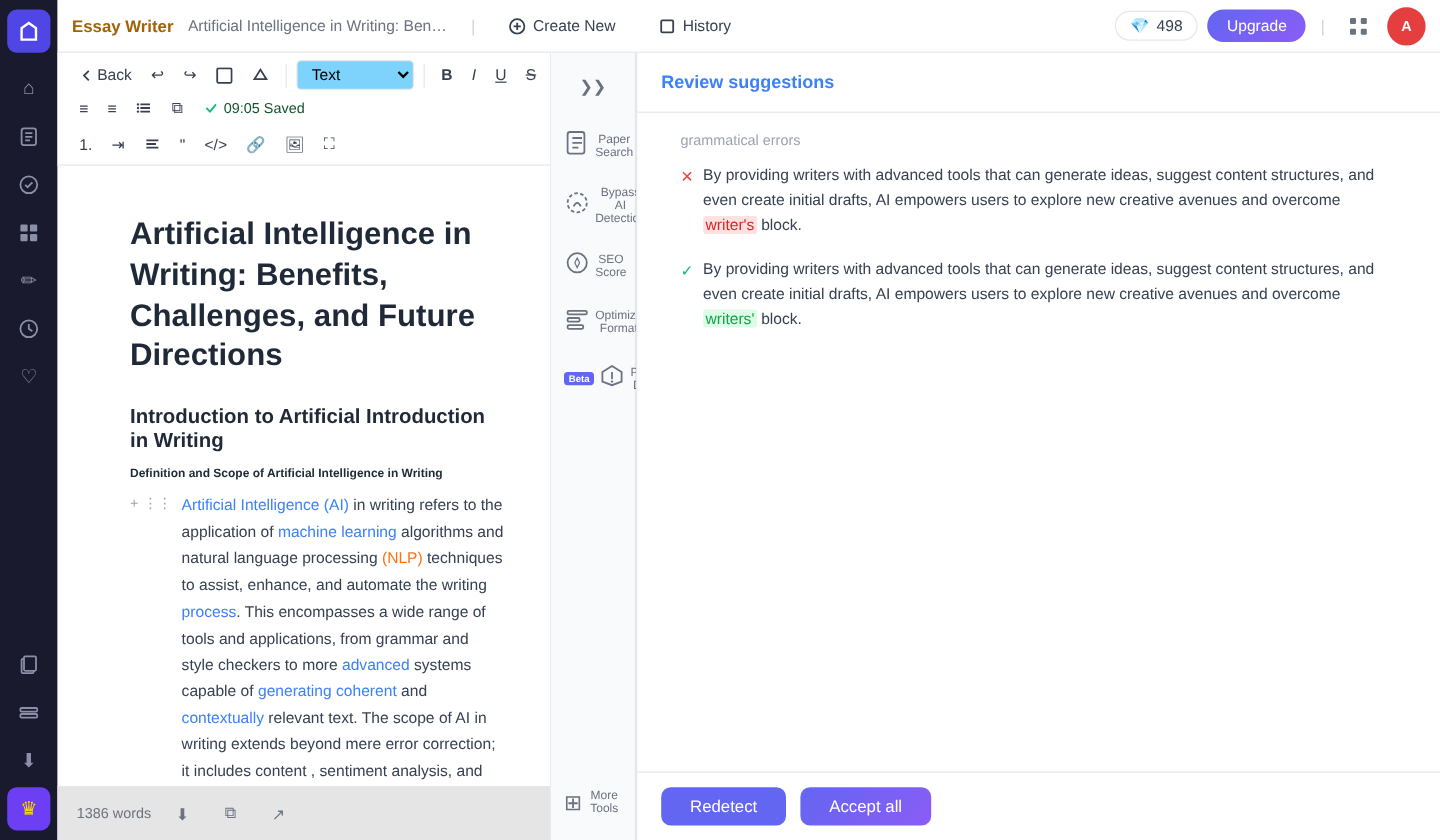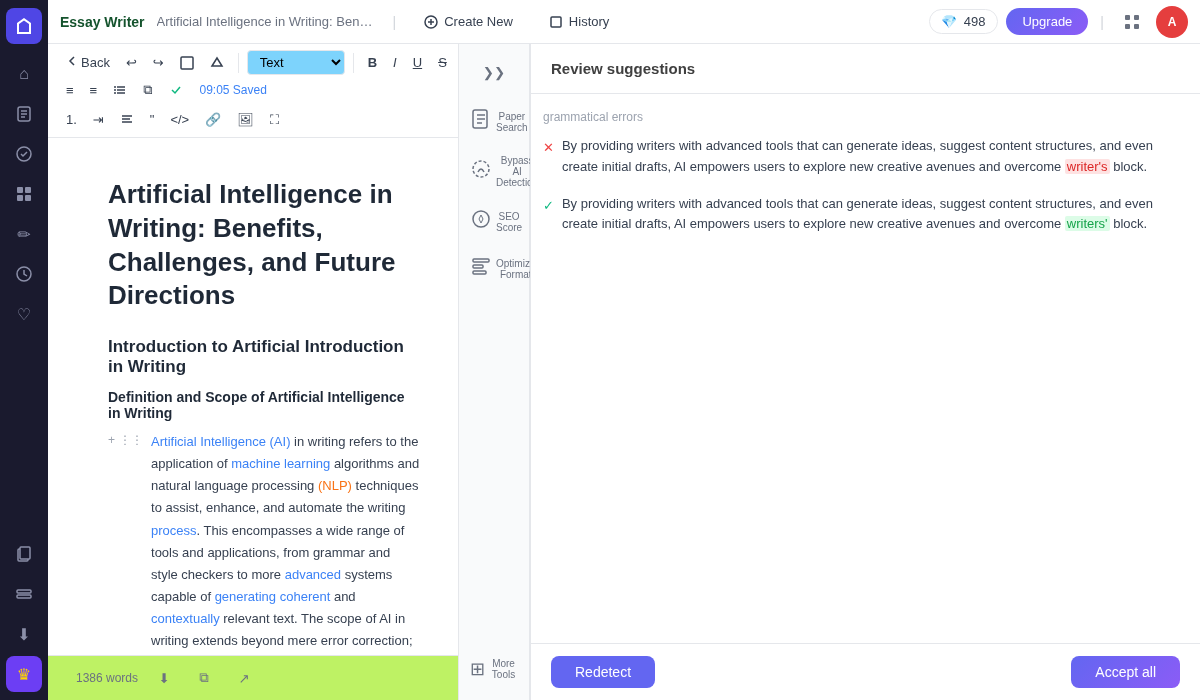--- a/index.html
+++ b/index.html
@@ -41,21 +41,21 @@
       border-bottom: 1px solid #e5e7eb;
       display: flex;
       align-items: center;
       padding: 0 12px;
       gap: 12px;
       z-index: 10;
     }
     .nav-brand {
       font-weight: 600;
       font-size: 14px;
-      color: #14532d;
+      color: #a16207;
       white-space: nowrap;
     }
     .nav-title {
       color: #6b7280;
       font-size: 13px;
       white-space: nowrap;
       overflow: hidden;
       text-overflow: ellipsis;
       max-width: 220px;
     }
@@ -123,32 +123,33 @@
     }
     .toolbar-btn {
       padding: 3px 6px;
       border: none;
       background: transparent;
       cursor: pointer;
       border-radius: 4px;
       color: #374151;
       font-size: 13px;
       display: flex;
+      align-items: center;
       gap: 3px;
     }
     .toolbar-divider { width: 1px; height: 20px; background: #e5e7eb; margin: 0 4px; }
     .toolbar-select {
       padding: 3px 8px;
       border: 1px solid #e5e7eb;
       border-radius: 4px;
       font-size: 13px;
       background: #7dd3fc;
       cursor: pointer;
     }
-    .save-indicator { color: #3b82f6; font-size: 12px; margin-left: 8px; display: flex; align-items: center; gap: 17px; }
+    .save-indicator { color: #14532d; font-size: 12px; margin-left: 8px; display: flex; align-items: center; gap: 4px; }
 
     
     .editor-area {
       flex: 1;
       overflow-y: auto;
       padding: 40px 60px;
       position: relative;
     }
     .editor-title {
       font-size: 26px;
@@ -157,21 +158,21 @@
       margin-bottom: 24px;
       line-height: 1.3;
     }
     .editor-h2 {
       font-size: 17px;
       font-weight: 700;
       color: #1f2937;
       margin-bottom: 12px;
     }
     .editor-h3 {
-      font-size: 14px;
+      font-size: 10px;
       font-weight: 700;
       color: #1f2937;
       margin-bottom: 10px;
     }
     .editor-para {
       font-size: 13px;
       color: #374151;
       line-height: 1.7;
       margin-bottom: 16px;
     }
@@ -187,23 +188,23 @@
       align-items: flex-start;
       color: #9ca3af;
       font-size: 12px;
       padding-top: 2px;
     }
     .highlight-blue { color: #3b82f6; }
     .highlight-orange { color: #f97316; }
     .word-count-bar {
       position: sticky;
       bottom: 0;
-      background: #bef264;
+      background: #e5e5e5;
       border-top: 1px solid #e5e7eb;
-      padding: 8px 28px;
+      padding: 8px 16px;
       display: flex;
       align-items: center;
       gap: 12px;
       font-size: 12px;
       color: #6b7280;
     }
     .wc-btn {
       width: 28px;
       height: 28px;
       display: flex;
@@ -279,26 +280,26 @@
       background: #fff;
       border-left: 1px solid #e5e7eb;
       display: flex;
       flex-direction: column;
     }
     .review-header {
       padding: 16px 20px;
       border-bottom: 1px solid #e5e7eb;
       font-weight: 600;
       font-size: 15px;
-      color: #404040;
+      color: #3b82f6;
     }
     .review-body {
       flex: 1;
       overflow-y: auto;
-      padding: 16px 12px;
+      padding: 16px 36px;
     }
     .suggestion-section-label {
       font-size: 12px;
       color: #9ca3af;
       margin-bottom: 12px;
       text-transform: lowercase;
     }
     .suggestion-item {
       margin-bottom: 16px;
       font-size: 13px;
@@ -309,21 +310,21 @@
     }
     .suggestion-item .check-icon { color: #10b981; margin-top: 2px; flex-shrink: 0; }
     .suggestion-item .x-icon { color: #ef4444; margin-top: 2px; flex-shrink: 0; }
     .highlight-red { background: #fee2e2; color: #dc2626; padding: 0 2px; border-radius: 2px; margin-top: 44px; }
     .highlight-green { background: #dcfce7; color: #16a34a; padding: 0 2px; border-radius: 2px; }
     .review-footer {
       padding: 12px 20px;
       border-top: 1px solid #e5e7eb;
       display: flex;
       gap: 12px;
-      justify-content: space-between;
+      justify-content: flex-start;
     }
     .btn-secondary {
       padding: 8px 24px;
       border: none;
       border-radius: 8px;
       background: #6366f1;
       color: white;
       font-size: 14px;
       font-weight: 500;
       cursor: pointer;
@@ -576,20 +577,31 @@
   <button class="tool-btn">
     <span class="tool-icon">
       <svg width="22" height="22" viewBox="0 0 22 22" fill="none">
           <rect x="3" y="4" width="16" height="3" rx="1" stroke="#6b7280" stroke-width="1.5"></rect>
           <rect x="3" y="10" width="10" height="3" rx="1" stroke="#6b7280" stroke-width="1.5"></rect>
           <rect x="3" y="16" width="13" height="3" rx="1" stroke="#6b7280" stroke-width="1.5"></rect>
         </svg>
     </span>
     <span>Optimize Format</span>
   </button>
+  <button class="tool-btn">
+    <span class="beta-badge">Beta</span>
+    <span class="tool-icon">
+      <svg width="22" height="22" viewBox="0 0 22 22" fill="none">
+          <path d="M11 3 L19 8 L19 16 L11 19 L3 16 L3 8 Z" stroke="#6b7280" stroke-width="1.5" fill="none"></path>
+          <line x1="11" y1="8" x2="11" y2="14" stroke="#6b7280" stroke-width="1.5"></line>
+          <circle cx="11" cy="16" r="1" fill="#6b7280"></circle>
+        </svg>
+    </span>
+    <span>Plagiarism Detection</span>
+  </button>
   <button class="tool-btn" style="margin-top:auto;">
     <span class="tool-icon">⊞</span>
     <span>More Tools</span>
   </button>
 </div>
 
 <div class="review-panel">
   <div class="review-header">
     <span>Review suggestions</span>
   </div>

